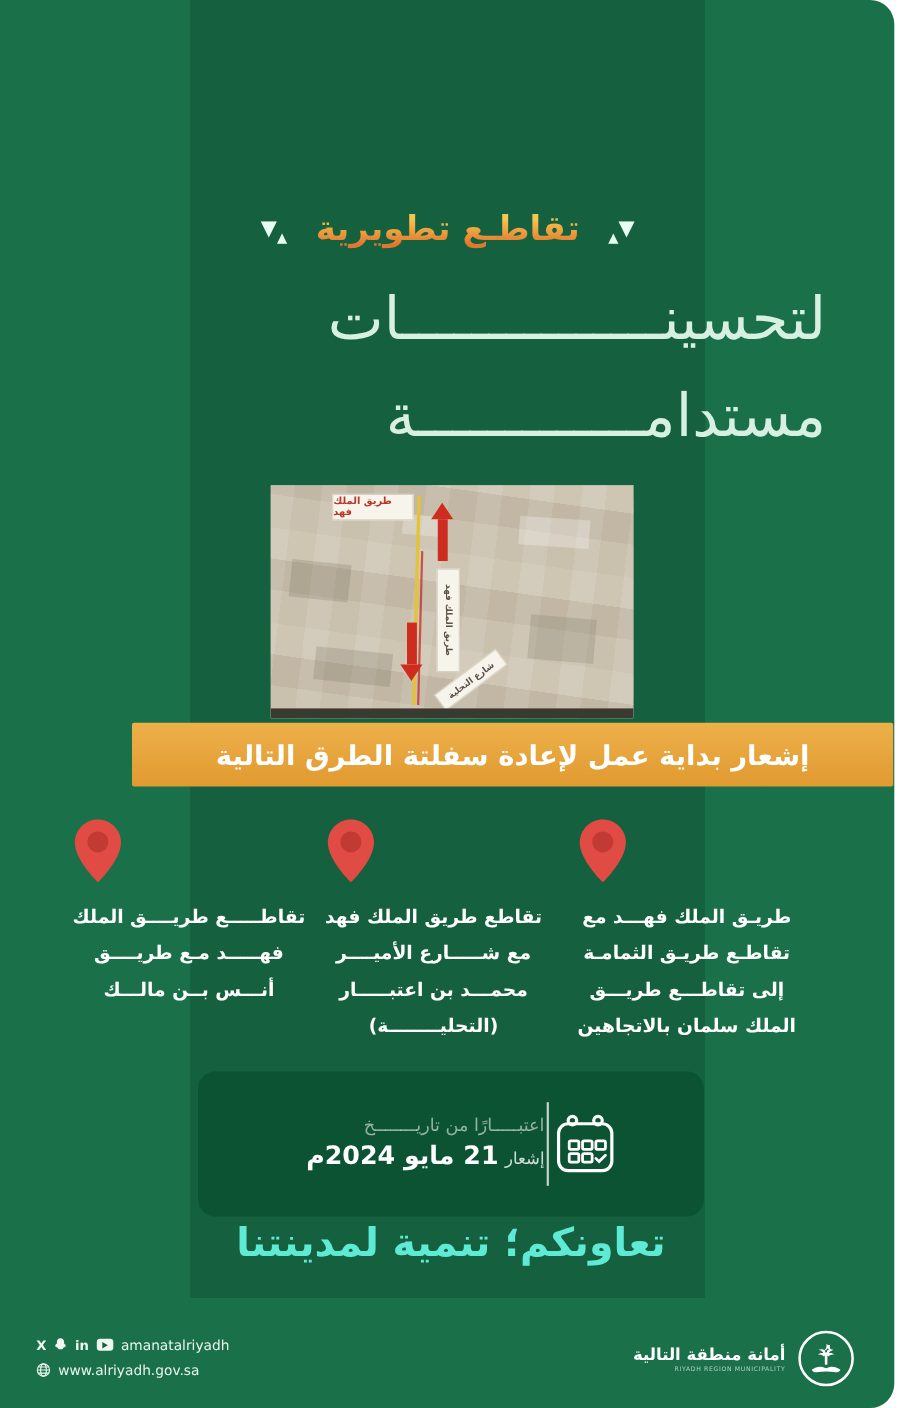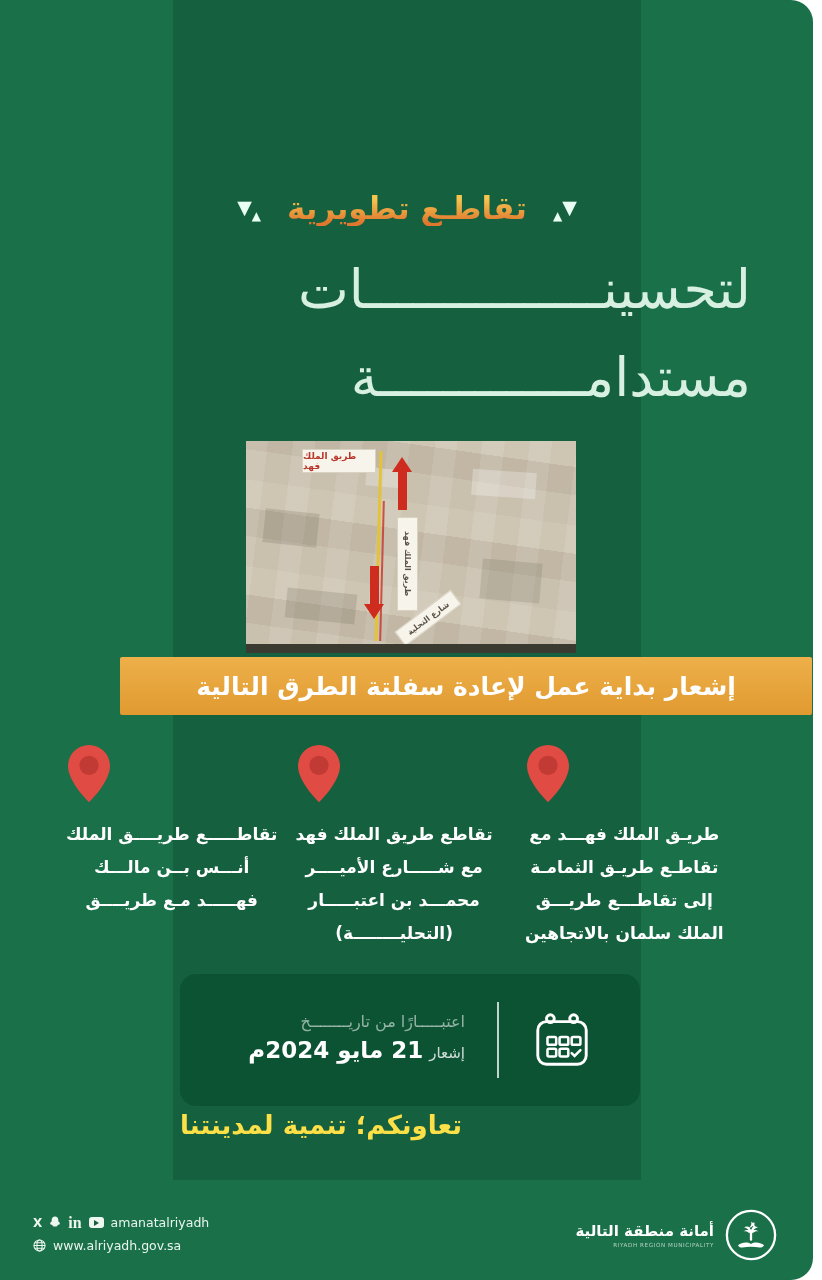--- a/index.html
+++ b/index.html
@@ -98,40 +98,40 @@
   .pin{width:46px;height:60px;margin-bottom:14px;}
   .loc-text{
     direction:rtl;text-align:center;color:#ffffff;
     font-size:17px;font-weight:bold;line-height:33px;white-space:nowrap;
   }
   .loc-line{display:block;}
   
   .datebox{
     position:absolute;left:180px;top:974px;width:460px;height:132px;
     background:#0c5334;border-radius:16px;
-    display:flex;direction:rtl;align-items:center;justify-content:center;gap:32px;
+    display:flex;direction:rtl;align-items:center;justify-content:center;gap:2px;
   }
   .cal{width:62px;height:62px;flex:0 0 auto;}
   .vdiv{width:2px;height:76px;background:rgba(255,255,255,.75);flex:0 0 auto;}
   .date-lines{direction:rtl;text-align:right;color:#fff;min-width:238px;}
   .d-intro{display:block;font-size:16px;color:rgba(255,255,255,.55);line-height:24px;}
   .d-from{display:block;font-size:27px;font-weight:bold;line-height:36px;}
   .d-until{display:block;font-size:23px;font-weight:bold;line-height:33px;}
   .d-until .pref{font-size:15px;font-weight:normal;color:rgba(255,255,255,.8);margin-left:6px;}
   
   .closing{
     position:absolute;left:180px;top:1110px;width:460px;
-    text-align:left;direction:rtl;color:#fde047;font-size:26px;font-weight:bold;
+    text-align:center;direction:rtl;color:#5eead4;font-size:36px;font-weight:bold;
   }
   
   .foot-left{position:absolute;left:33px;top:1213px;color:#e9f6ee;font-size:12.5px;direction:ltr;}
   .foot-row{display:flex;align-items:center;gap:7px;height:19px;margin-bottom:4px;}
   .s-icon{display:inline-flex;align-items:center;justify-content:center;color:#eef8f1;font-weight:bold;}
   .s-x{font-size:12px;}
-  .s-in{font-size:16px;letter-spacing:0;font-family:Liberation Serif, serif;}
+  .s-in{font-size:12px;letter-spacing:0;}
   .yt{width:15px;height:11px;background:#eef8f1;border-radius:3px;position:relative;display:inline-block;}
   .yt::after{content:"";position:absolute;left:5px;top:2.6px;border-left:5px solid #15603e;border-top:3px solid transparent;border-bottom:3px solid transparent;}
   .foot-logo{
     position:absolute;right:35px;top:1208px;display:flex;direction:rtl;align-items:center;gap:10px;
   }
   .emblem{width:54px;height:54px;flex:0 0 auto;}
   .logo-text{text-align:right;direction:rtl;}
   .logo-ar{display:block;color:#ffffff;font-size:15px;font-weight:bold;line-height:20px;}
   .logo-en{display:block;color:rgba(255,255,255,.65);font-size:5.6px;letter-spacing:.6px;line-height:9px;direction:ltr;text-align:right;}
   svg{display:block;}
@@ -209,22 +209,22 @@
           <span class="loc-line">(التحليــــــــة)</span>
         </div>
       </div>
       <div class="loc-col">
         <svg class="pin" viewBox="0 0 24 32">
           <path d="M12 .5C5.8.5.8 5.5.8 11.7c0 8.6 11.2 19.3 11.2 19.3s11.2-10.7 11.2-19.3C23.2 5.5 18.2.5 12 .5z" fill="#e04b44"></path>
           <circle cx="12" cy="11.4" r="5.1" fill="#c13a33"></circle>
         </svg>
         <div class="loc-text">
           <span class="loc-line">تقاطـــــع طريــــق الملك</span>
+          <span class="loc-line">فهـــــد مـع طريــــق</span>
           <span class="loc-line">أنـــس بــن مالـــك</span>
-          <span class="loc-line">فهـــــد مـع طريــــق</span>
         </div>
       </div>
     </div>
 
     <div class="datebox">
       <svg class="cal" viewBox="0 0 64 64" fill="none" stroke="#ffffff" stroke-width="3" stroke-linecap="round">
         <rect x="7" y="13" width="50" height="44" rx="9"></rect>
         <circle cx="20" cy="10" r="4"></circle>
         <circle cx="44" cy="10" r="4"></circle>
         <rect x="17" y="29" width="9" height="8" rx="1.5" stroke-width="2.6"></rect>

